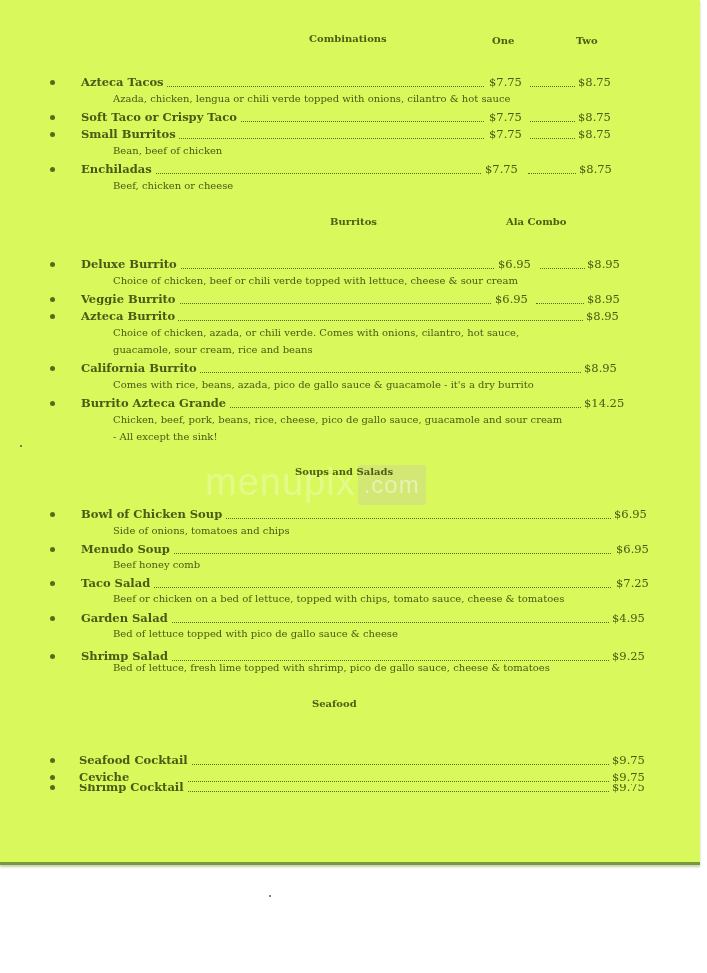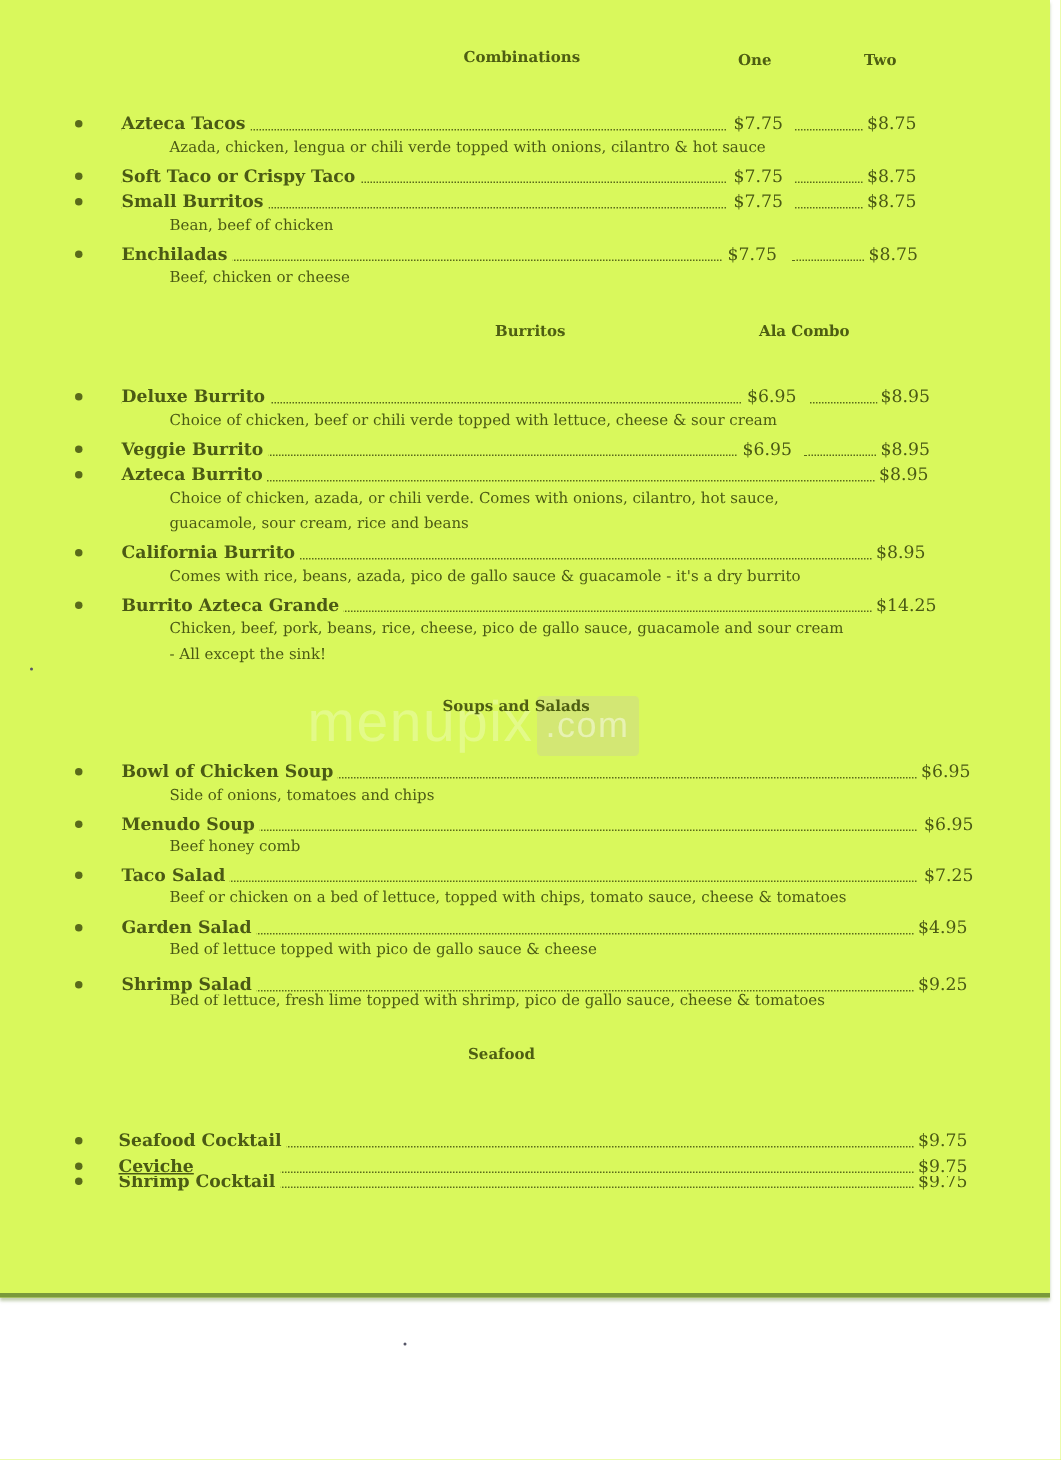--- a/index.html
+++ b/index.html
@@ -199,20 +199,20 @@
   </div>
   <div class="row" style="top:753px;">
     <span class="bullet"></span>
     <span class="leader" style="left:79px; width:530px;"></span>
     <span class="name" style="left:79px;">Seafood Cocktail</span>
     <span class="price" style="left:610px;">$9.75</span>
   </div>
   <div class="row" style="top:770px;">
     <span class="bullet"></span>
     <span class="leader" style="left:79px; width:530px;"></span>
-    <span class="name" style="left:79px;text-decoration:underline;">Ceviche</span>
+    <span class="name" style="left:79px;">Ceviche</span>
     <span class="price" style="left:610px;">$9.75</span>
   </div>
 
   <span class="speck" style="left:20px; top:445px;"></span>
 </div>
 
 <span class="speck" style="left:269px; top:895px;"></span>
 
 </body></html>

